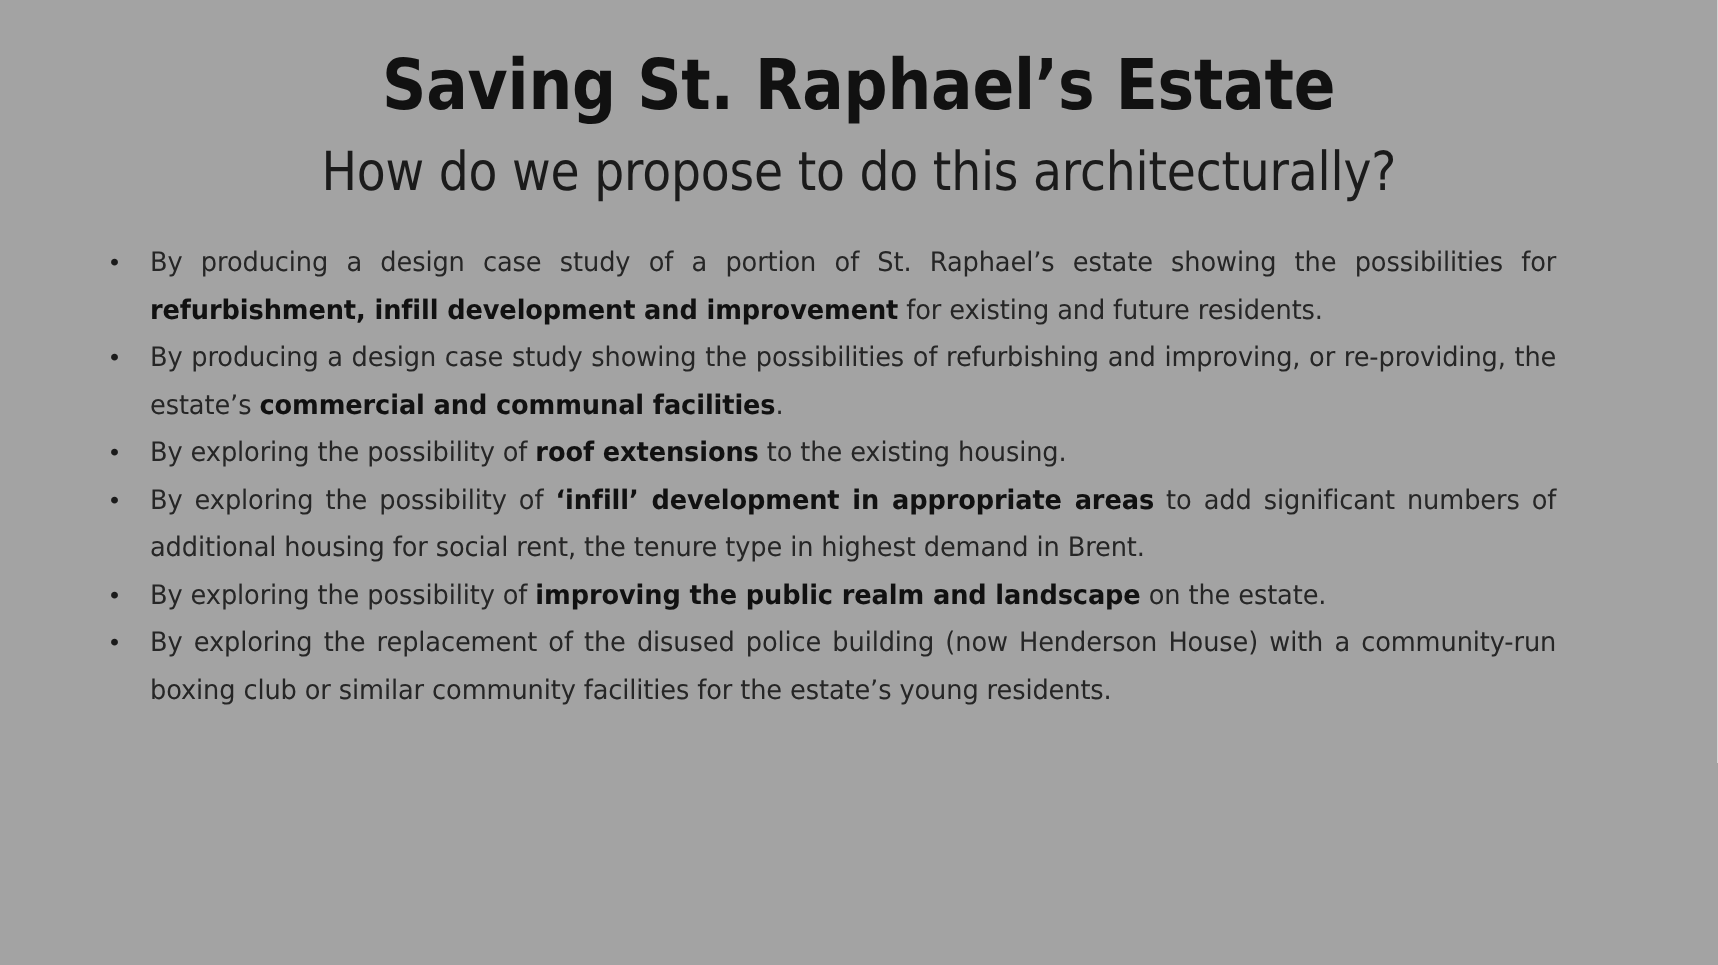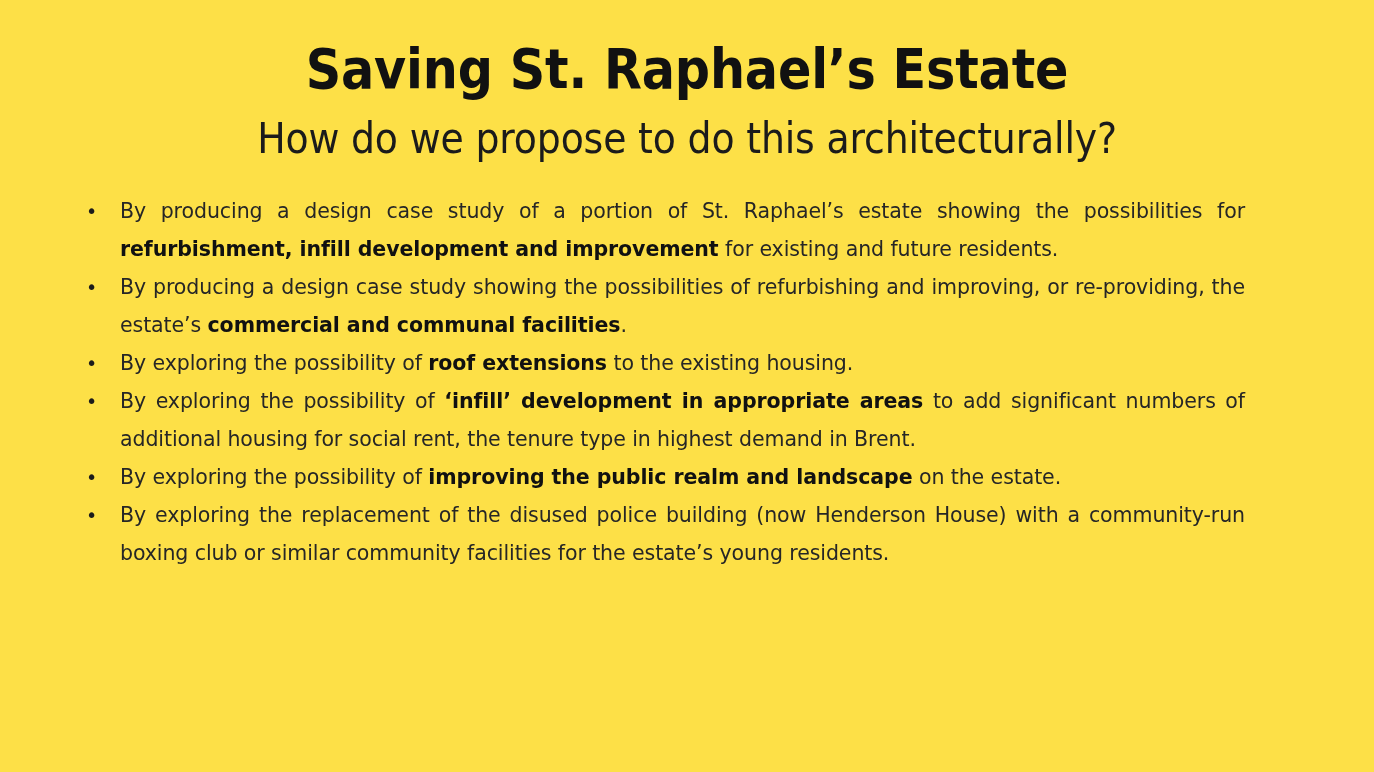--- a/index.html
+++ b/index.html
@@ -11,21 +11,21 @@
   body {
     width: 1374px;
     height: 772px;
     overflow: hidden;
     font-family: "Liberation Sans", sans-serif;
   }
   .slide {
     position: relative;
     width: 1374px;
     height: 772px;
-    background: #fde047;
+    background: #a3a3a3;
     box-sizing: border-box;
   }
 
   
   .title-block {
     position: absolute;
     left: 0;
     top: 38px;
     width: 1374px;
     text-align: center;

